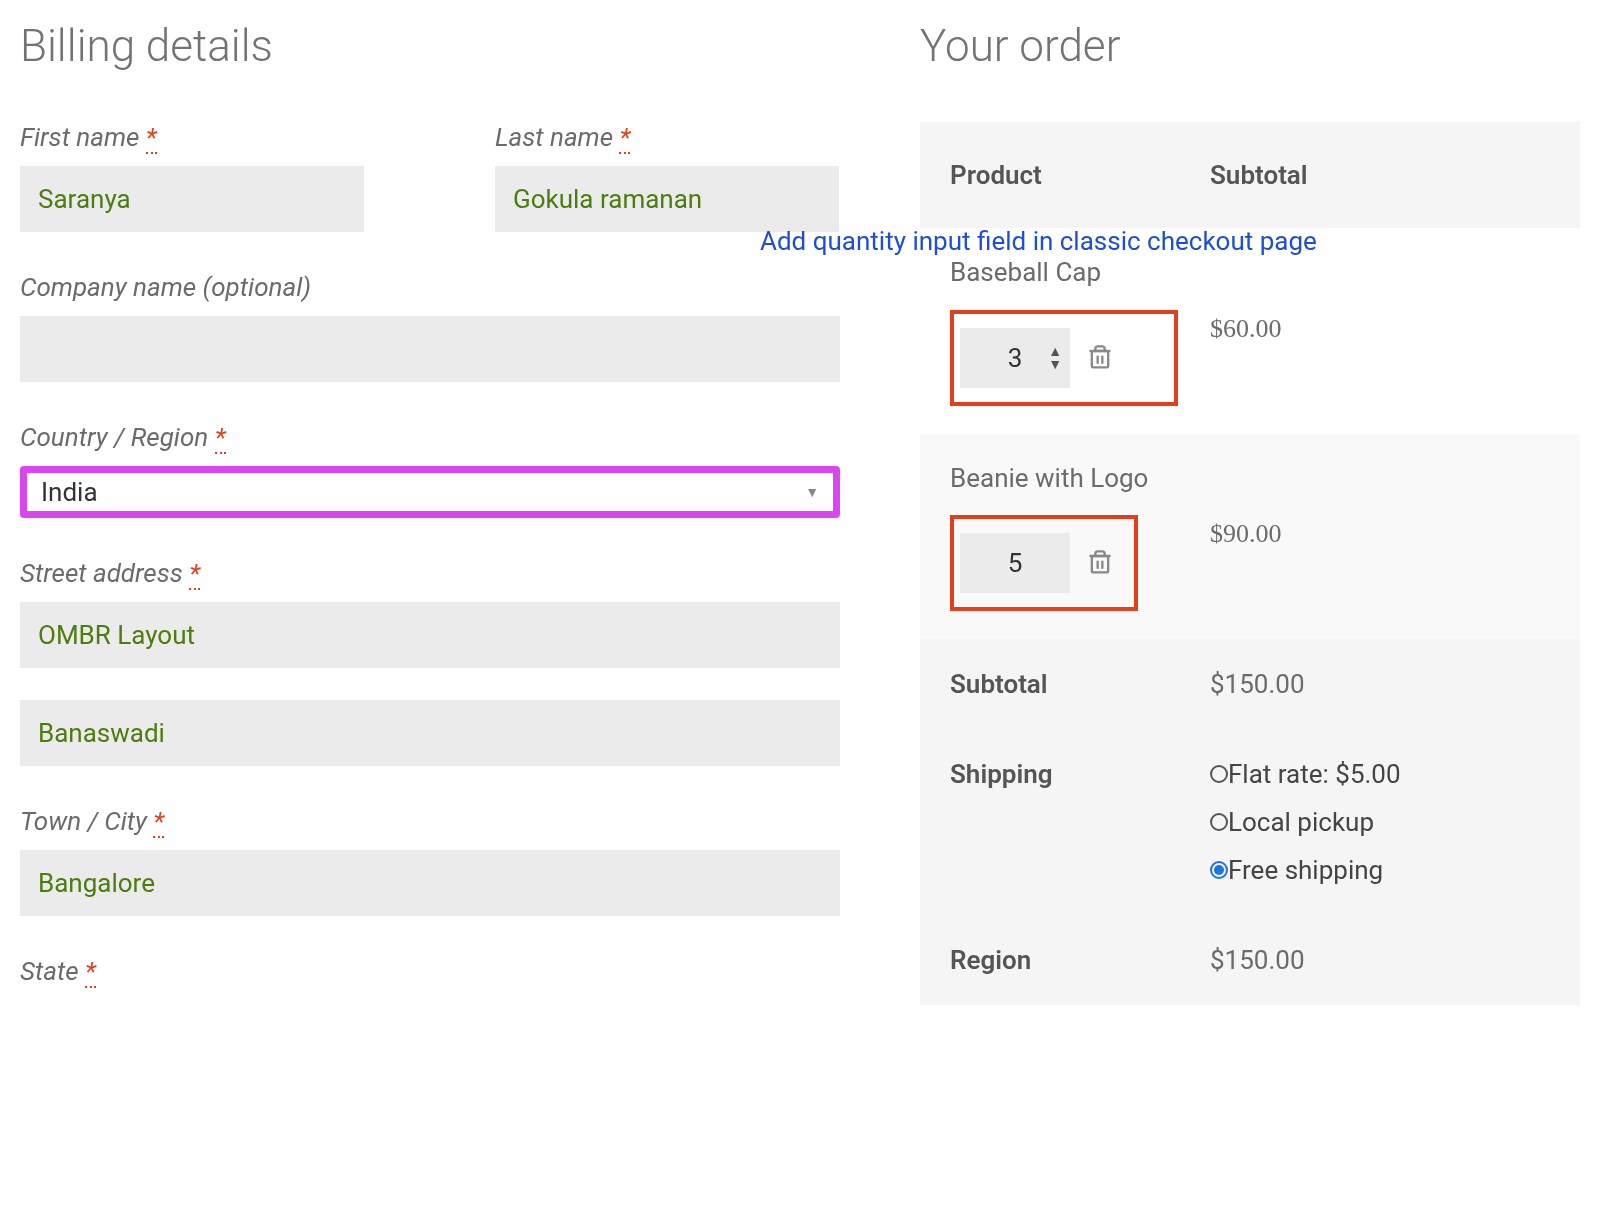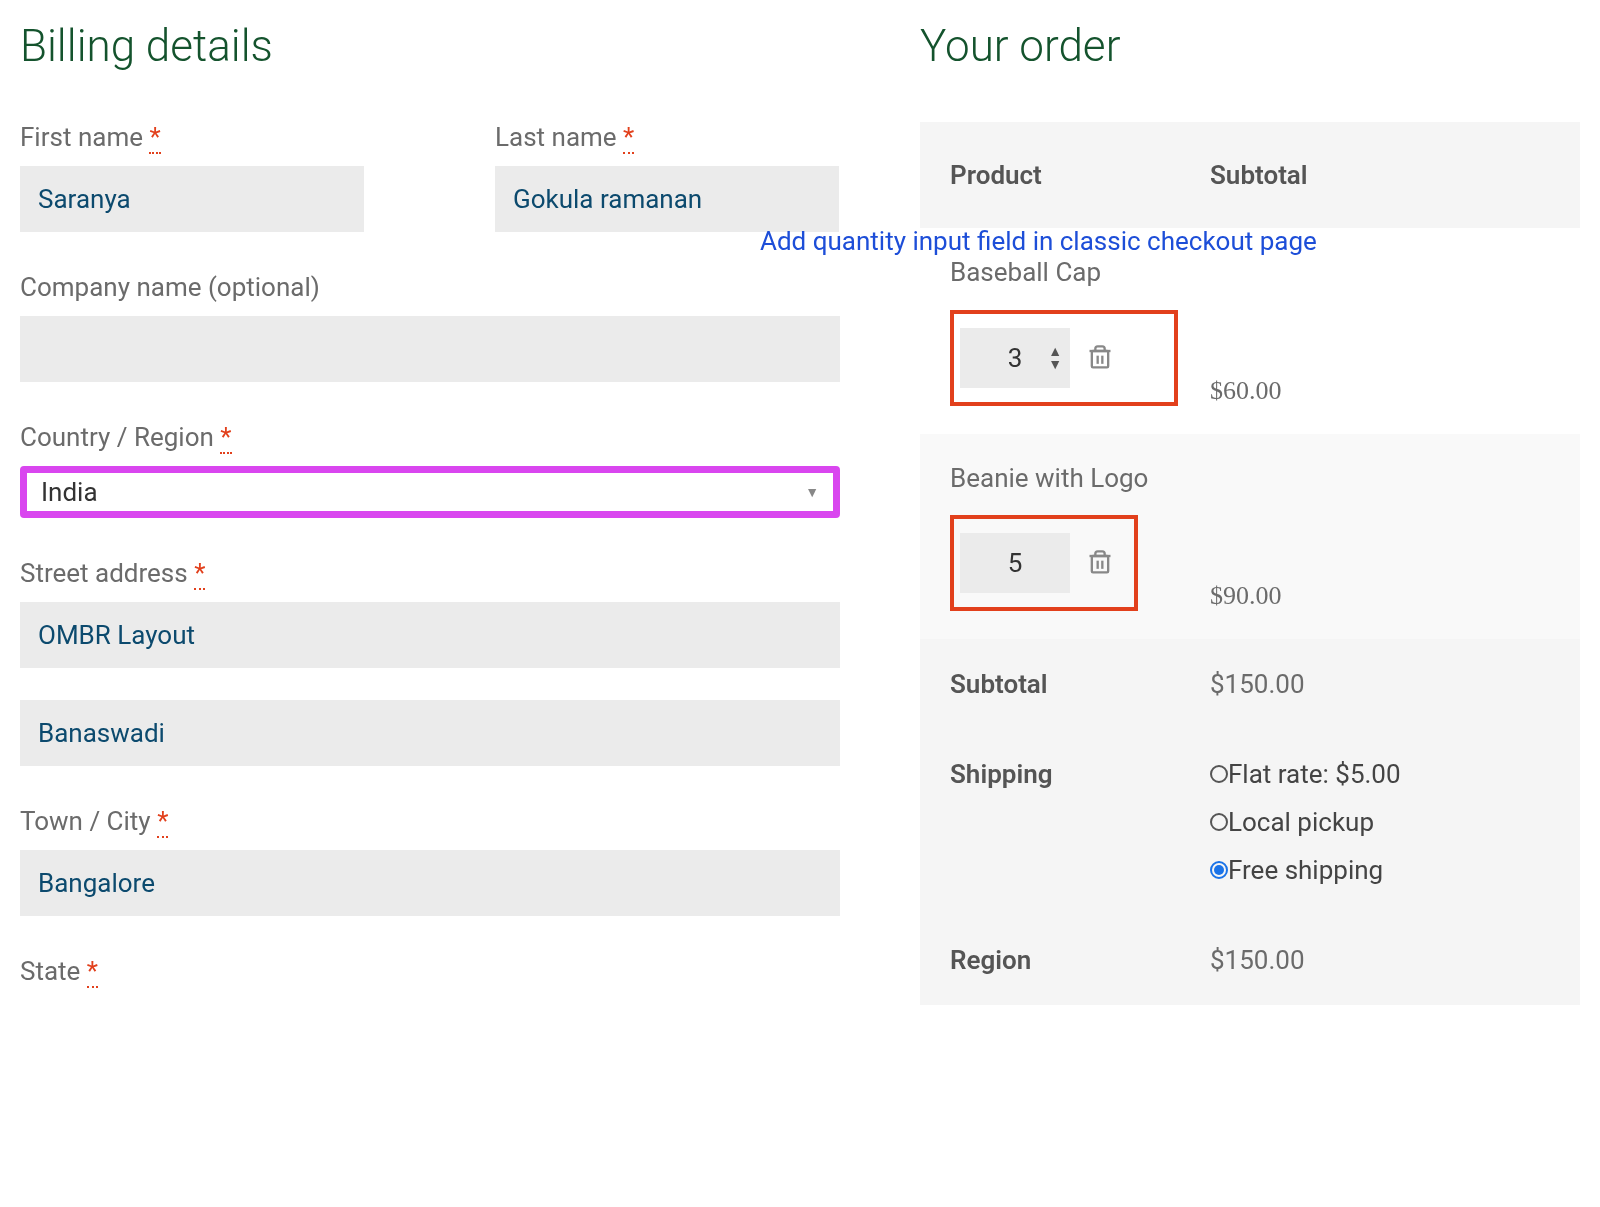--- a/index.html
+++ b/index.html
@@ -12,44 +12,45 @@
     }
     .container {
       display: flex;
       gap: 80px;
     }
     .left-col { flex: 0 0 820px; }
     .right-col { flex: 1; position: relative; }
     h2 {
       font-size: 44px;
       font-weight: 300;
-      color: #14532d;
+      color: #737373;
       margin-bottom: 50px;
     }
     .form-row { display: flex; gap: 130px; }
     .form-group { margin-bottom: 40px; flex: 1; }
     .form-label {
       font-size: 26px;
       color: #6b6b6b;
       display: block;
       margin-bottom: 14px;
+      font-style: italic;
     }
     .required {
       color: #e2401c;
       font-size: 26px;
       border-bottom: 2px dotted #e2401c;
     }
     .text-input {
       width: 100%;
       height: 66px;
       background: #ebebeb;
       border: none;
       padding: 0 18px;
       font-size: 26px;
-      color: #0c4a6e;
+      color: #4d7c0f;
       font-family: inherit;
     }
     .form-row .form-group .text-input { width: 344px; }
     .full-width { width: 100% !important; }
     .select-wrap {
       width: 100%;
       height: 52px;
       border: 7px solid #d946ef;
       border-radius: 4px;
       background: #fff;
@@ -79,21 +80,21 @@
     .col-product { flex: 0 0 260px; }
     .col-subtotal { flex: 1; }
     .th {
       font-size: 26px;
       font-weight: 600;
       color: #555;
     }
     .order-row {
       display: flex;
       padding: 24px 30px 28px 30px;
-      align-items: flex-end;
+      align-items: center;
     }
     .order-row.alt { background: #f9f9f9; }
     .product-cell { flex: 0 0 260px; }
     .product-name {
       font-size: 26px;
       color: #6b6b6b;
       margin-bottom: 16px;
       line-height: 1.6;
     }
     .subtotal-cell {

